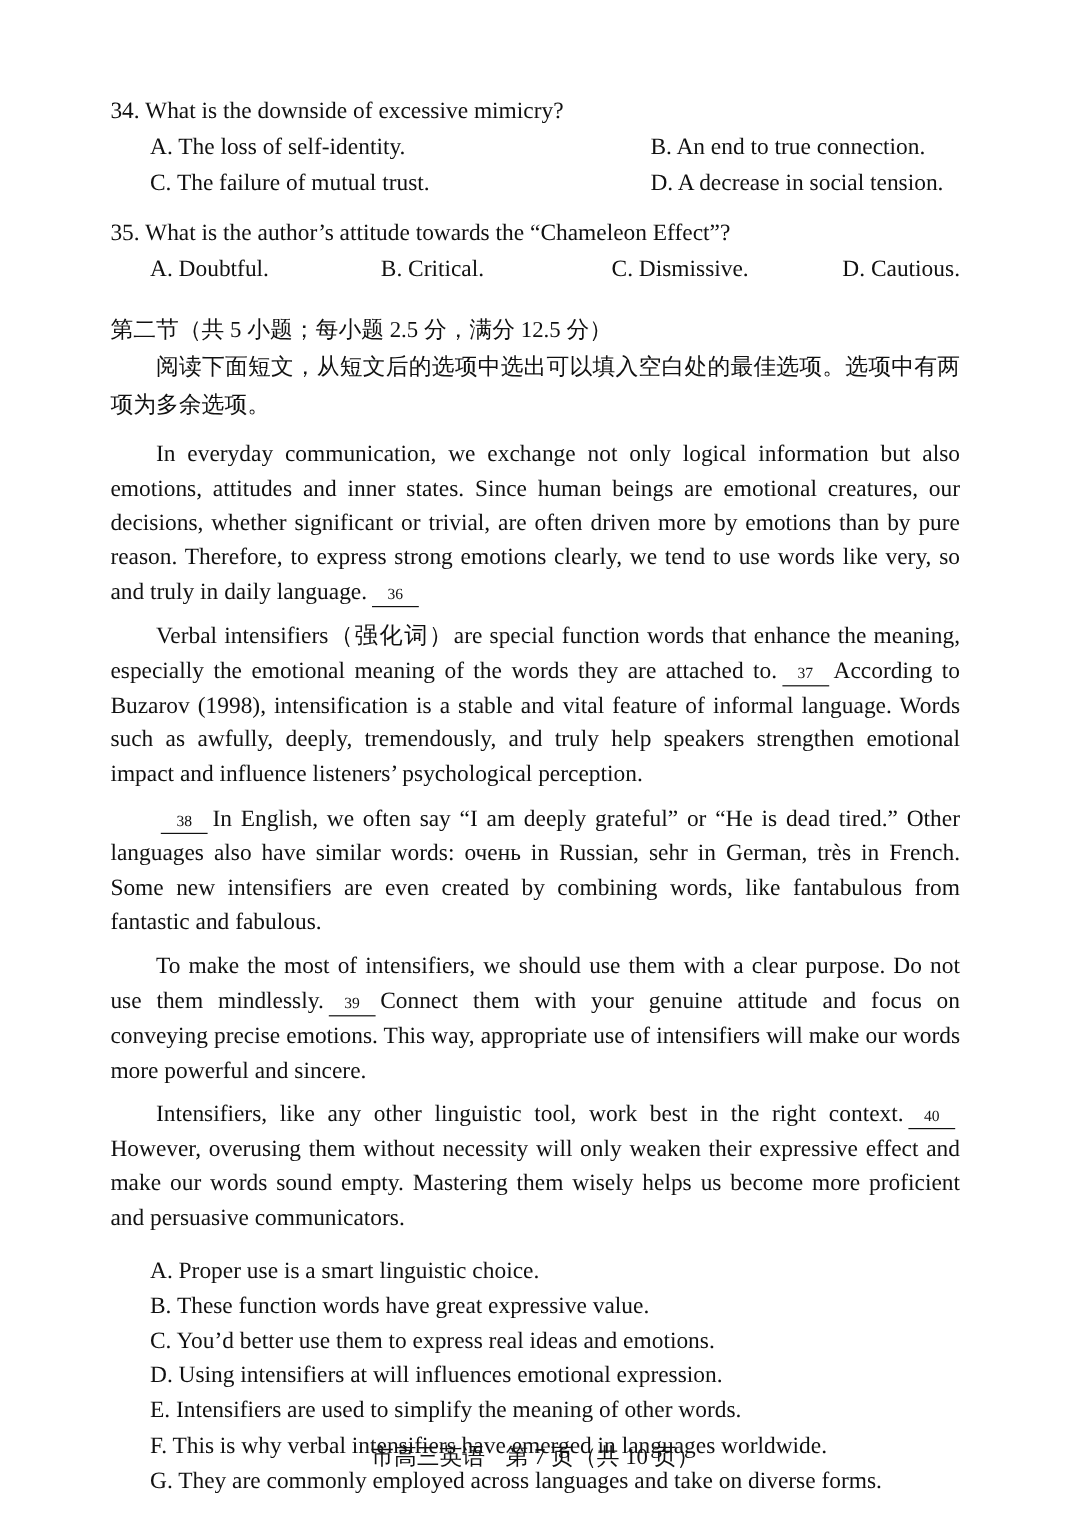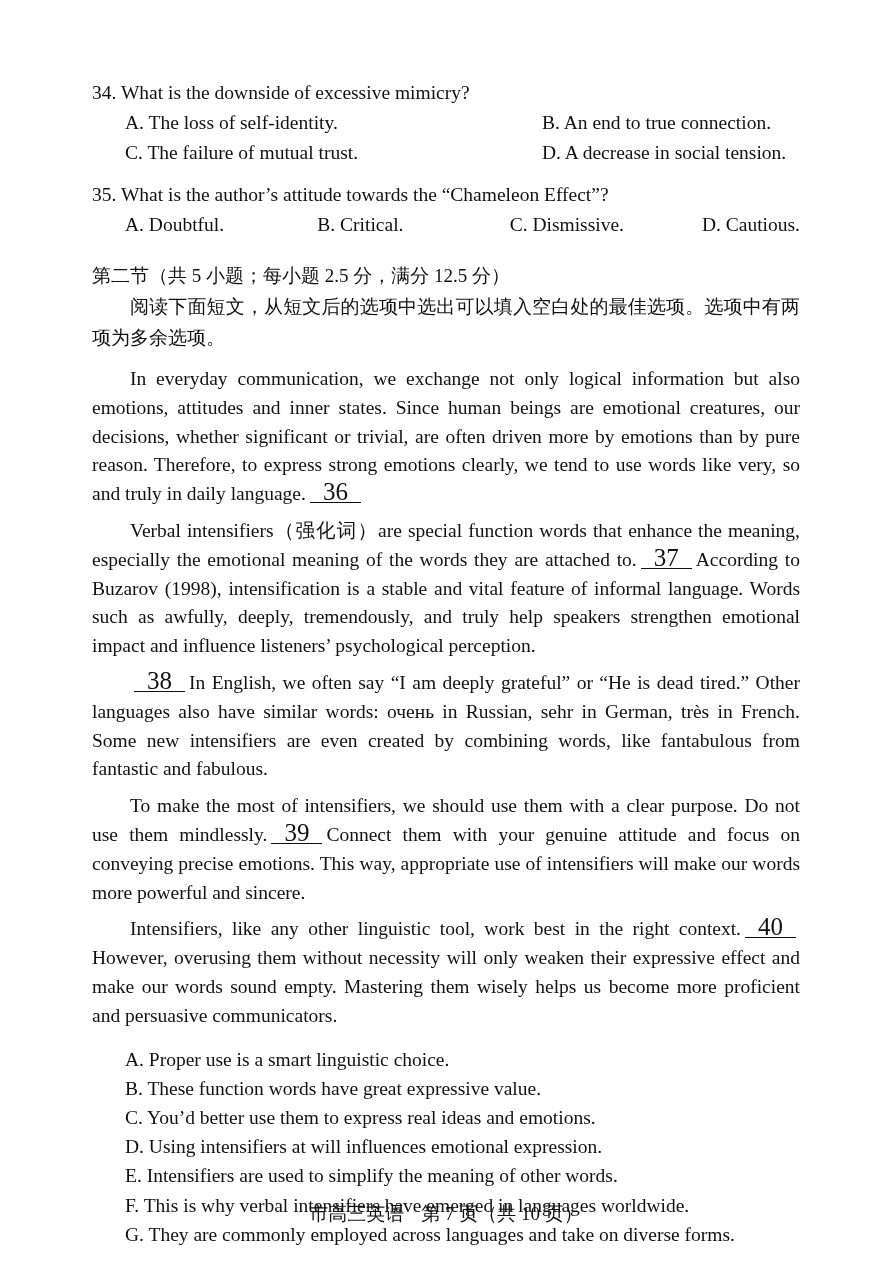--- a/index.html
+++ b/index.html
@@ -76,21 +76,21 @@
     hyphens: none;
   }
 
   
   .blank {
     display: inline-block;
     border-bottom: 1.6px solid #111111;
     padding: 0 13px 0 13px;
     margin: 0 4px;
     line-height: 20px;
-    font-size: 25px;
+    font-size: 13px;
     text-indent: 0;
   }
 
   
   .choice-list {
     padding-left: 33px;
     margin-top: 14px;
   }
   .choice-item {
     font-size: 19.5px;

